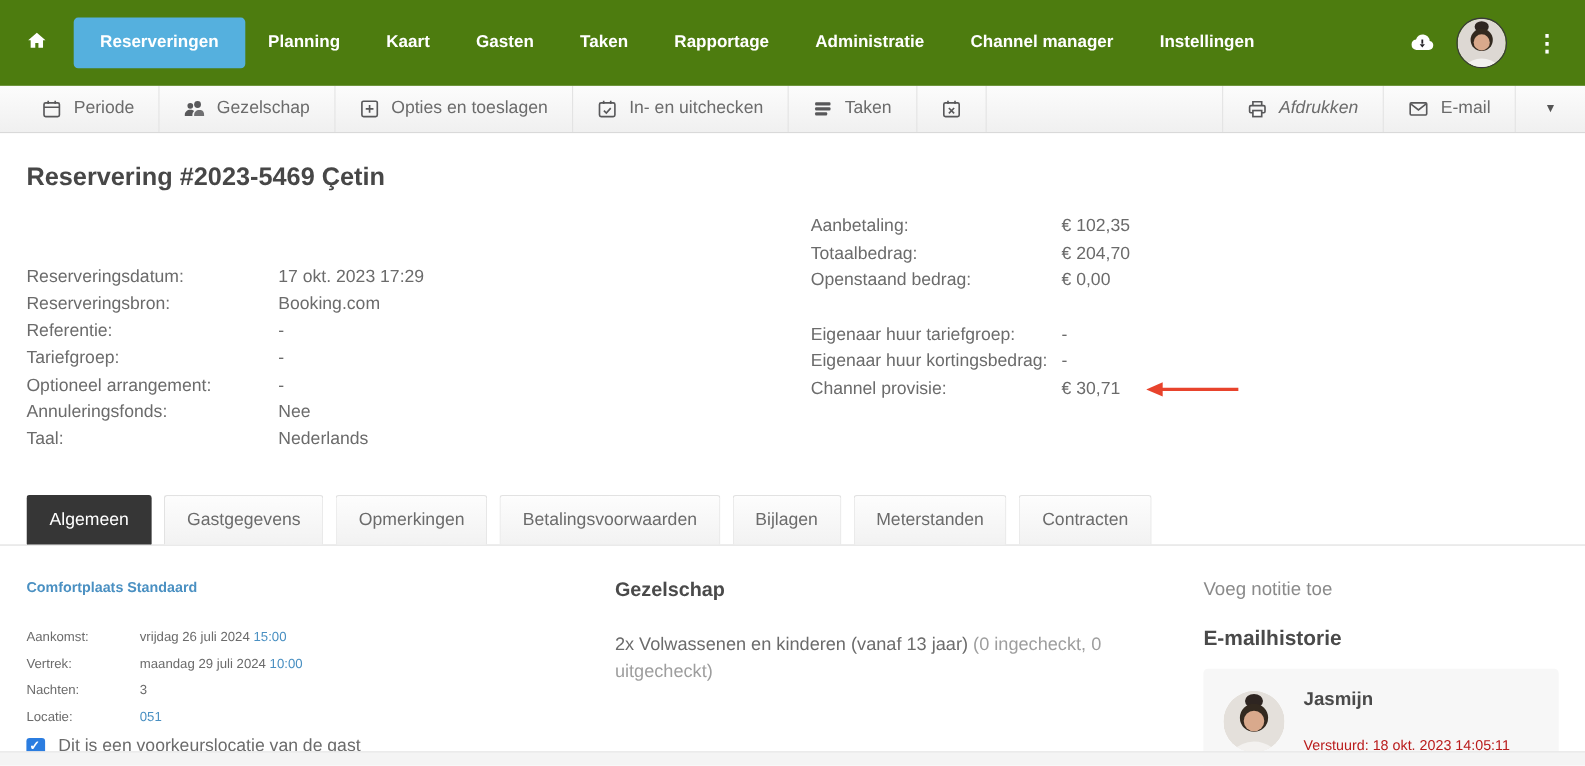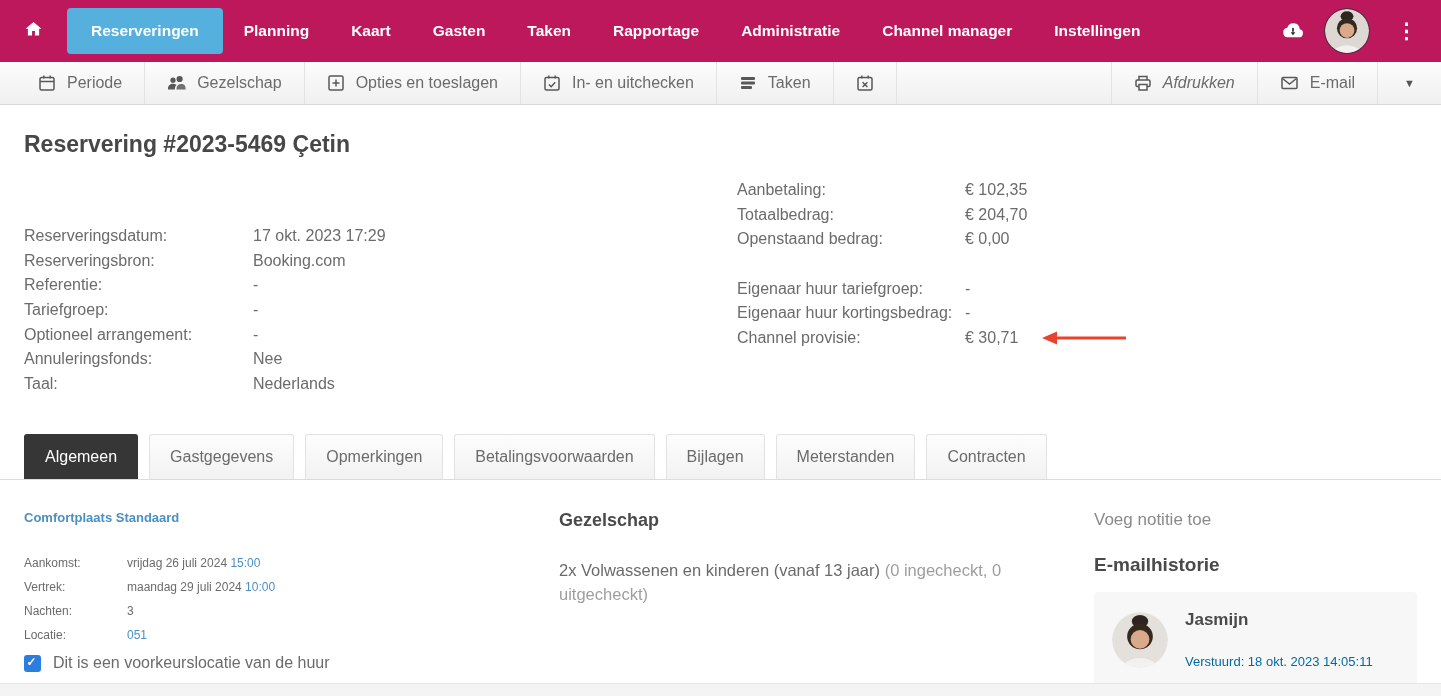--- a/index.html
+++ b/index.html
@@ -1,20 +1,20 @@
 <!DOCTYPE html>
 <html><head>
 <meta charset="utf-8">
 <style>
   * { margin:0; padding:0; box-sizing:border-box; }
   html,body { width:1441px; height:696px; overflow:hidden; background:#fff;
     font-family:"Liberation Sans", sans-serif; color:#6b6b6b; }
 
   
-  .topnav { height:62px; background:#be185d; display:flex; align-items:center;
+  .topnav { height:78px; background:#4d7c0f; display:flex; align-items:center;
     padding:0 18px 0 24px; position:relative; z-index:5; }
   .home-btn { color:#fff; margin-right:24px; display:flex; align-items:center; cursor:pointer; }
   .nav-item { color:#fff; font-size:15.5px; font-weight:600; padding:0 21px; height:46px;
     display:flex; align-items:center; border-radius:4px; cursor:pointer; white-space:nowrap; }
   .nav-item.active { background:#55b0de; padding:0 24px; }
   .nav-right { margin-left:auto; display:flex; align-items:center; gap:20px; }
   .cloud-btn { cursor:pointer; display:flex; }
   .avatar-nav { width:46px; height:46px; border-radius:50%; overflow:hidden; cursor:pointer;
     border:1px solid #3a383e; }
   .kebab { color:#fff; font-size:21px; font-weight:bold; cursor:pointer; padding:0 6px; letter-spacing:0; }
@@ -75,21 +75,21 @@
   h3.sec-h { font-size:18px; font-weight:700; color:#4a4a4a; }
   .company-line { margin-top:27px; font-size:16.5px; line-height:24px; color:#6b6b6b; }
   .muted { color:#9e9e9e; }
 
   .add-note { font-size:17px; color:#8a8a8a; cursor:pointer; }
   .mail-h { margin-top:24px; font-size:19px; font-weight:700; color:#4a4a4a; }
   .mail-card { margin-top:16px; background:#f7f7f7; border-radius:4px; padding:18px 18px;
     display:flex; align-items:center; gap:17px; min-height:94px; }
   .avatar-mail { width:56px; height:56px; border-radius:50%; overflow:hidden; flex:none; background:#fff; }
   .mail-sender { font-size:17px; font-weight:700; color:#4a4a4a; }
-  .mail-sent { font-size:13px; color:#0369a1; margin-top:24px; }
+  .mail-sent { font-size:13px; color:#b91c1c; margin-top:24px; }
 
   .footer-strip { position:absolute; bottom:0; left:0; width:1441px; height:13px;
     background:#f4f4f4; border-top:1px solid #e6e6e6; }
 </style>
 </head>
 <body>
 
 <div class="topnav">
   <div class="home-btn">
     <span>
@@ -320,21 +320,21 @@
       <div class="arow">
         <span class="alabel">Nachten:</span>
         <span>3</span>
       </div>
       <div class="arow">
         <span class="alabel">Locatie:</span>
         <span class="blue">051</span>
       </div>
       <div class="chk-row">
         <span class="checkbox"></span>
-        <span class="chk-label">Dit is een voorkeurslocatie van de huur</span>
+        <span class="chk-label">Dit is een voorkeurslocatie van de gast</span>
       </div>
     </div>
   </div>
 
   <div class="col2">
     <h3 class="sec-h">Gezelschap</h3>
     <div class="company-line">
       <span>2x Volwassenen en kinderen (vanaf 13 jaar)</span><span class="muted"> (0 ingecheckt, 0 uitgecheckt)</span>
     </div>
   </div>

